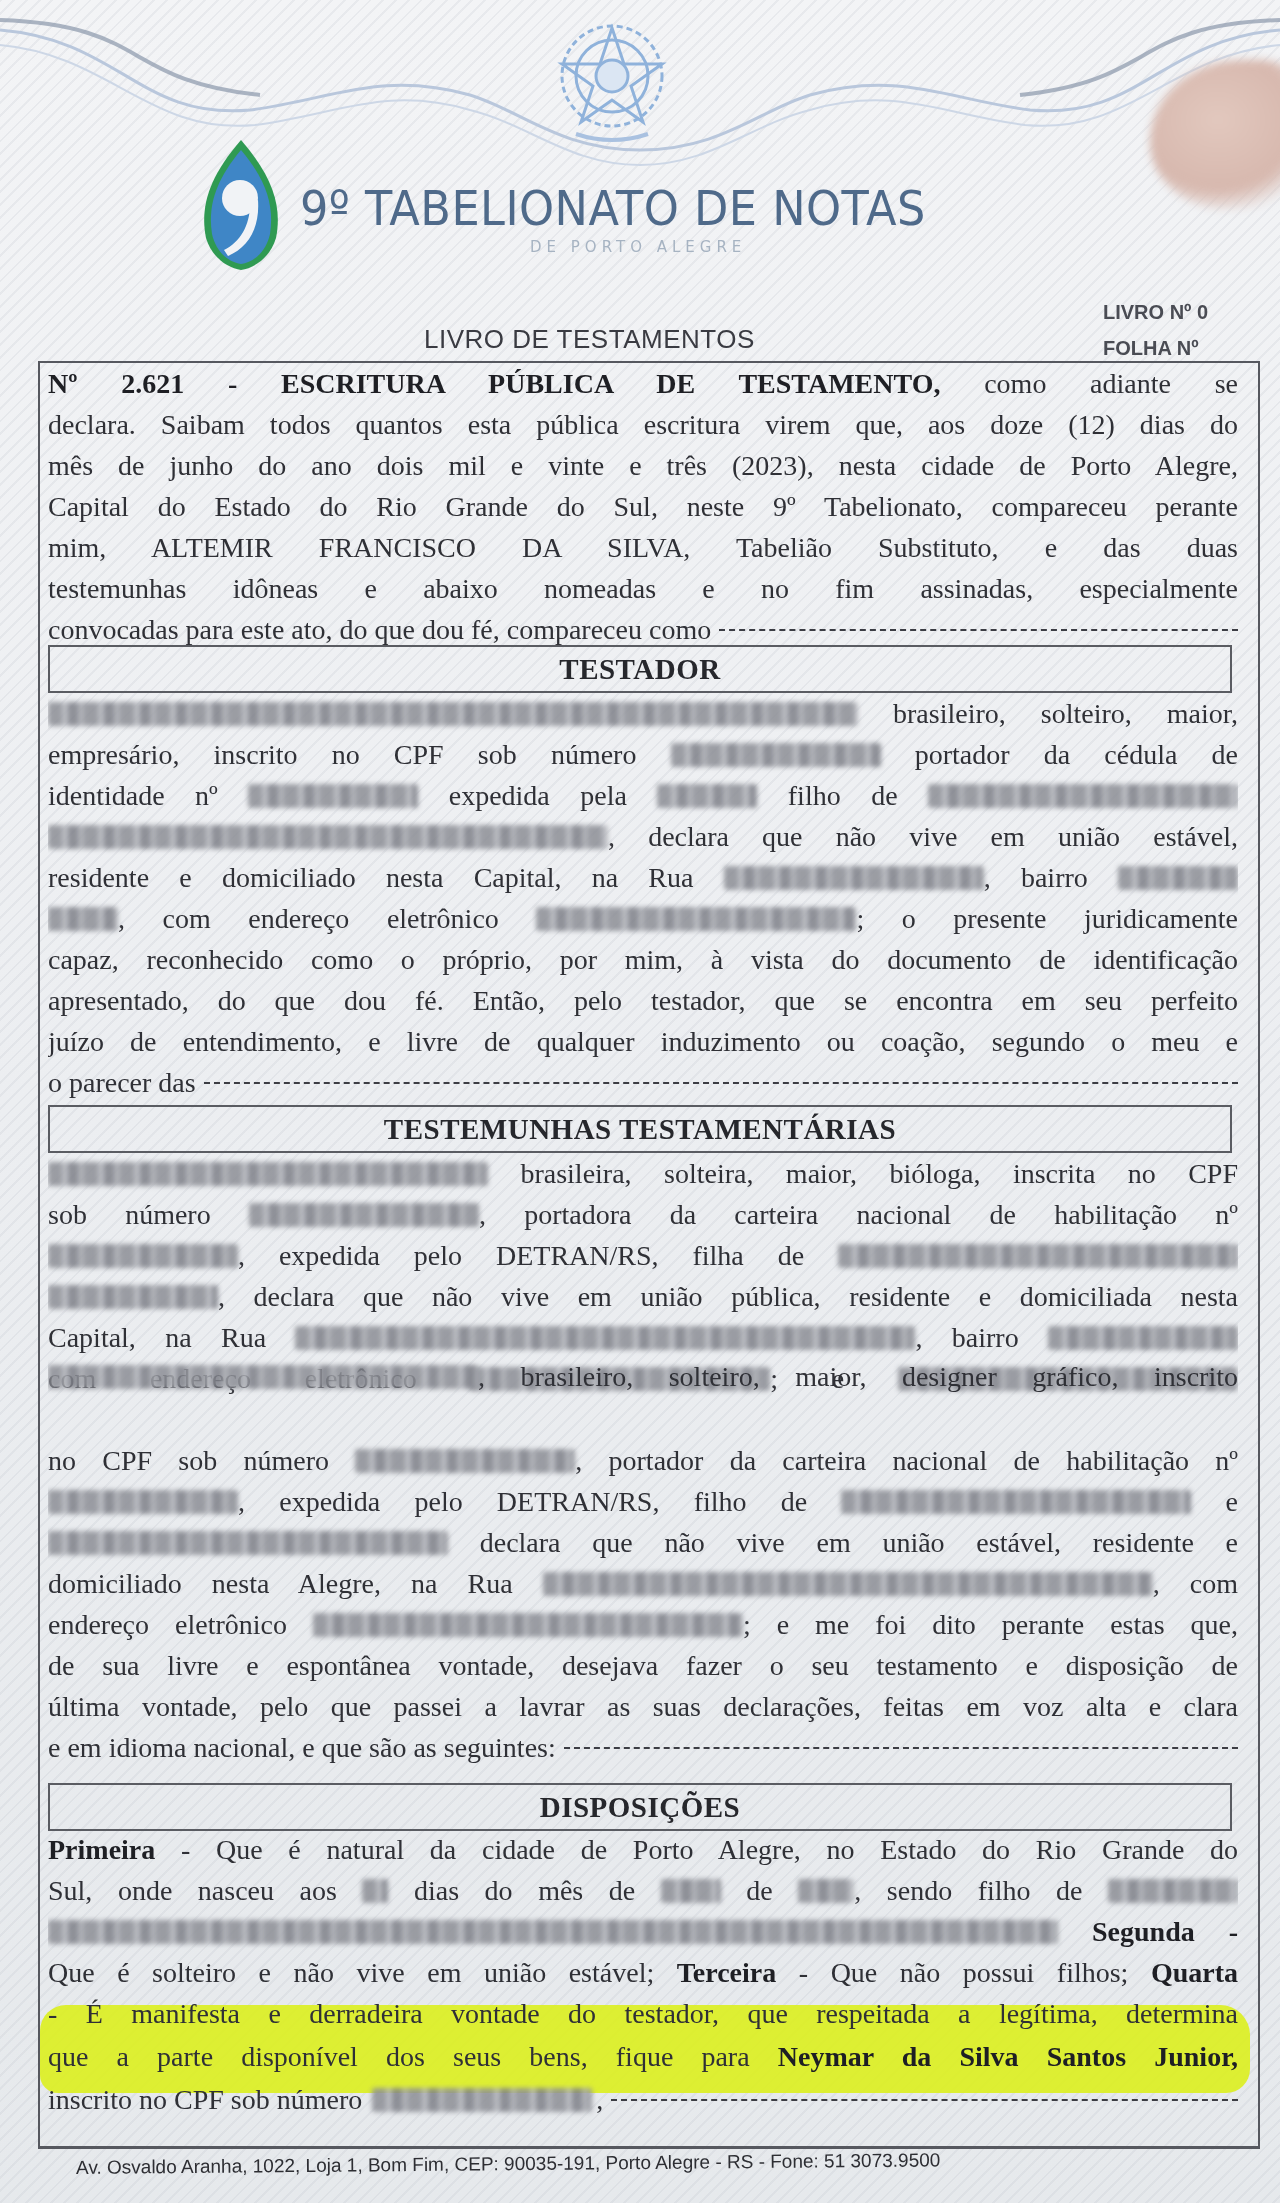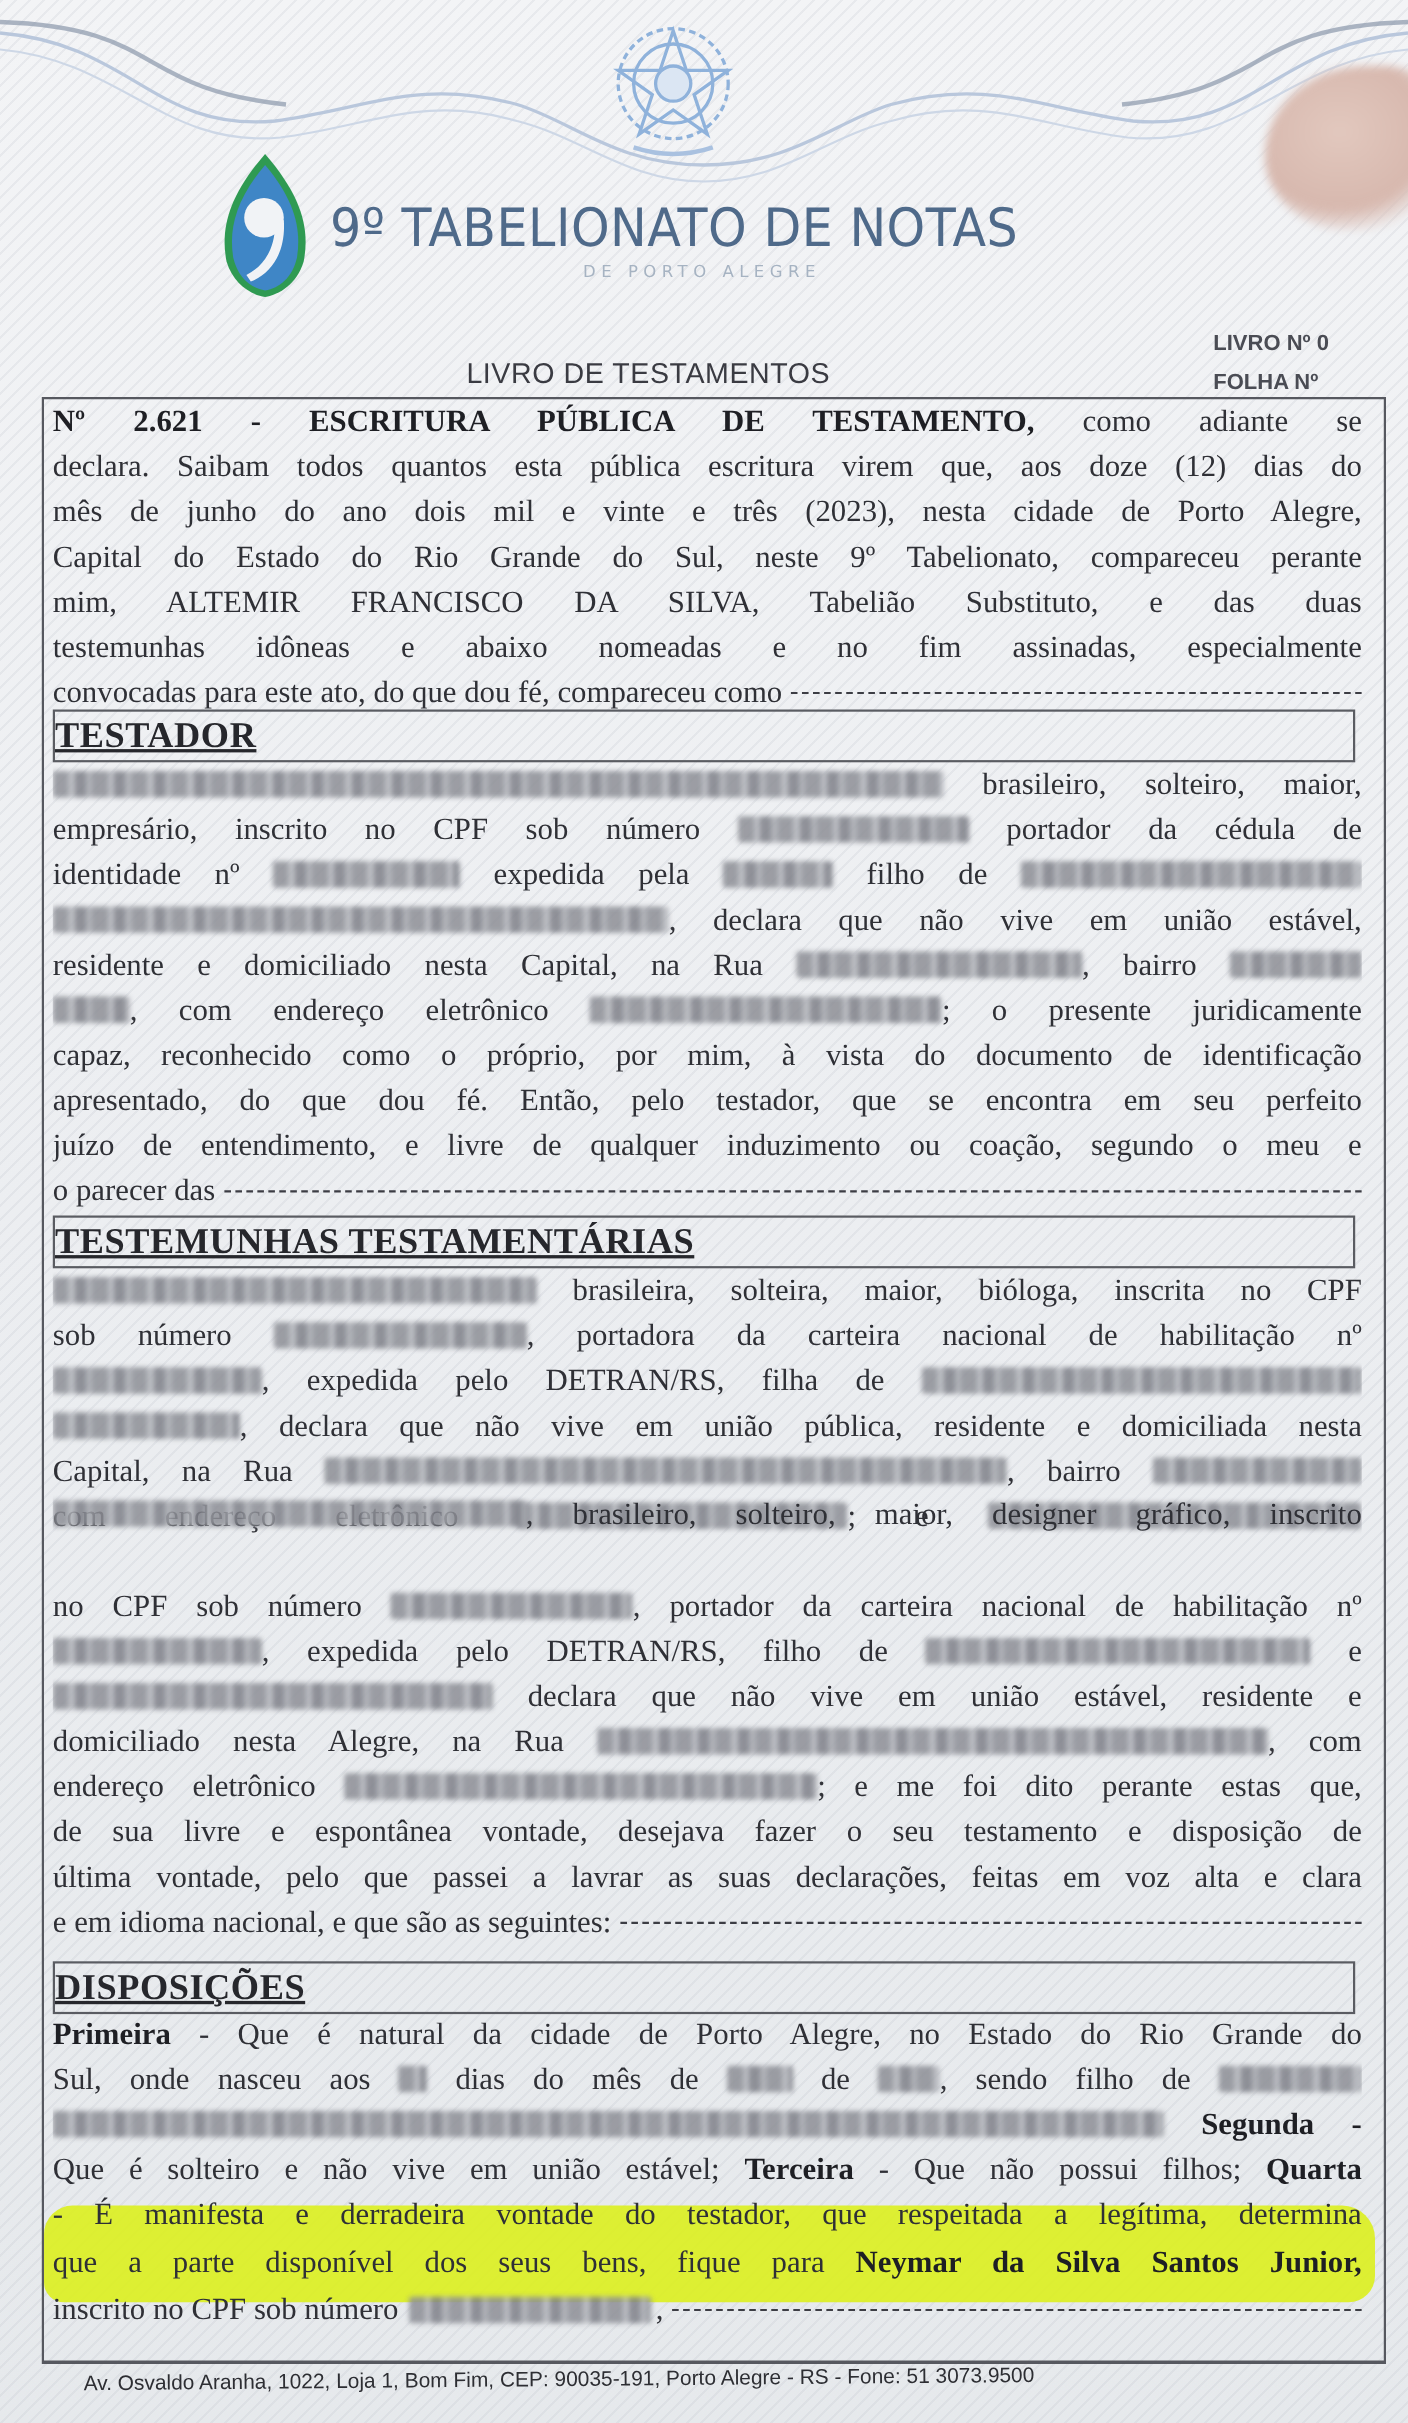--- a/index.html
+++ b/index.html
@@ -55,24 +55,23 @@
     border: 2px solid #56585f; border-bottom-width: 3px;
   }
   .line {
     position: absolute; left: 48px; width: 1190px; height: 40px;
     font-size: 28px; line-height: 40px; white-space: nowrap; overflow: hidden;
     text-align: justify; text-align-last: justify; color: #2f3036;
   }
   .line b { font-weight: 700; color: #1e1f24; }
   .hdr {
     position: absolute; left: 48px; width: 1180px; height: 44px;
-    border: 2px solid #5a5c62; 
-    font-weight: 700; font-size: 33px; line-height: 44px; color: #26272c;
+    border: 2px solid #5a5c62; text-align: center;
+    font-weight: 700; font-size: 29px; line-height: 44px; color: #26272c;
     letter-spacing: 0.5px;
-    text-decoration: underline;
   }
   .blur {
     display: inline-block; height: 24px; vertical-align: -3px;
     background: repeating-linear-gradient(90deg, #8d8f96 0 14px, #b3b5bb 14px 20px, #7e8088 20px 30px, #a7a9af 30px 36px);
     filter: blur(2.5px); opacity: 0.85; border-radius: 3px;
   }
   .dashes {
     display: inline-block; flex: 1; border-bottom: 2px dashed #3c3d44;
     height: 0; vertical-align: middle; margin-left: 8px;
   }

